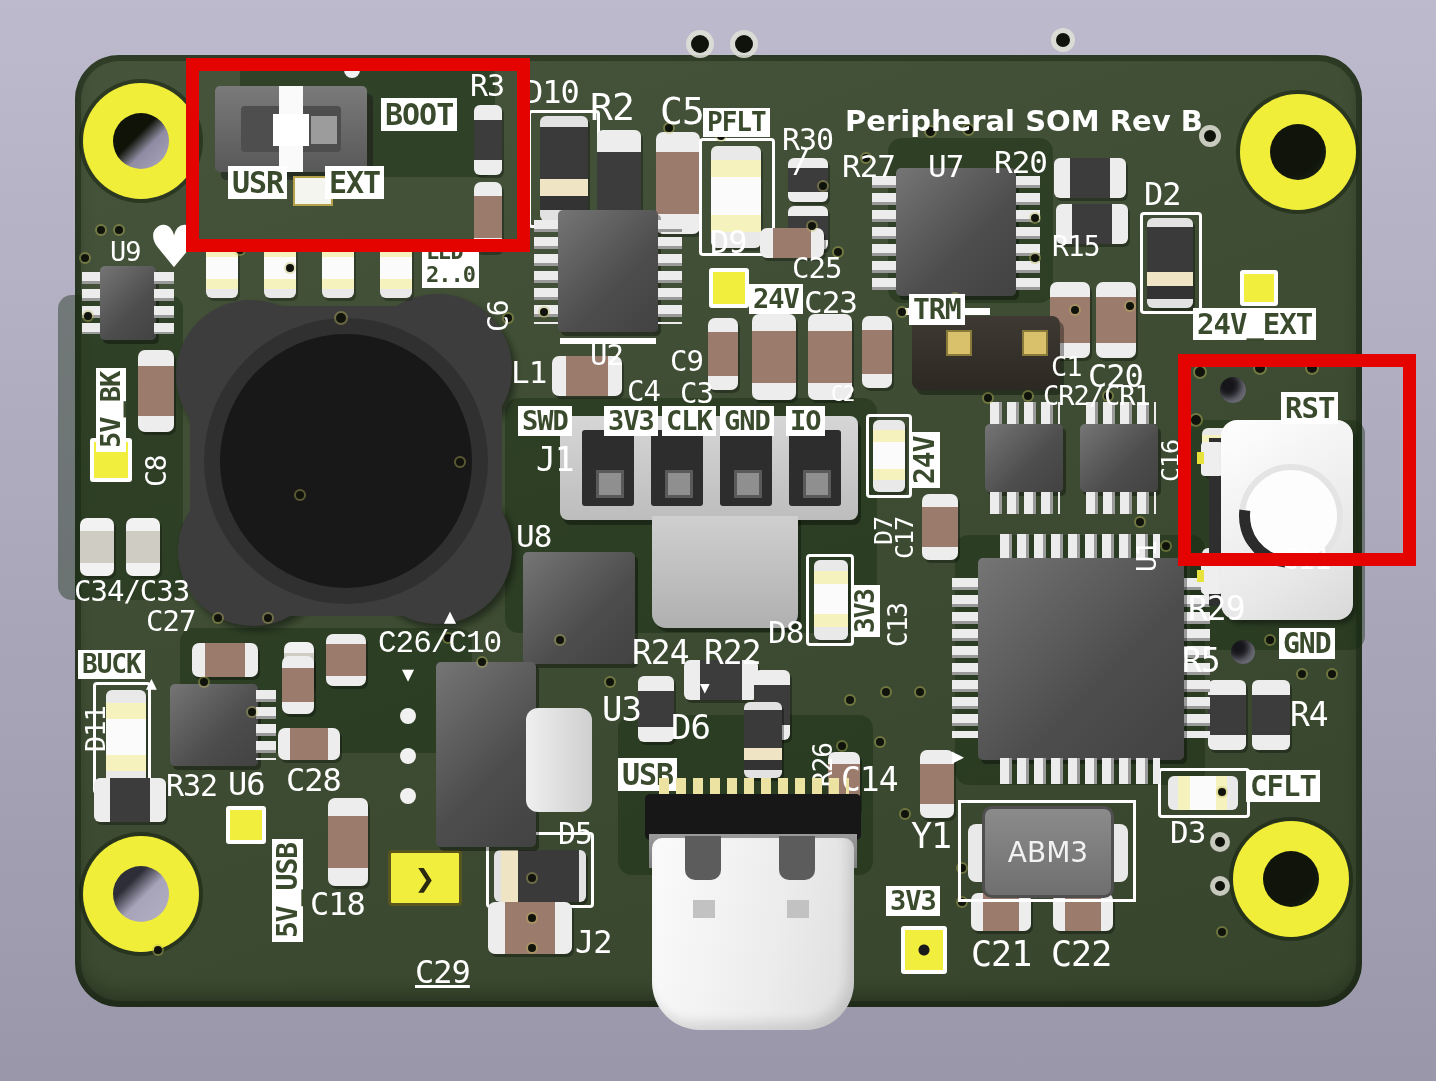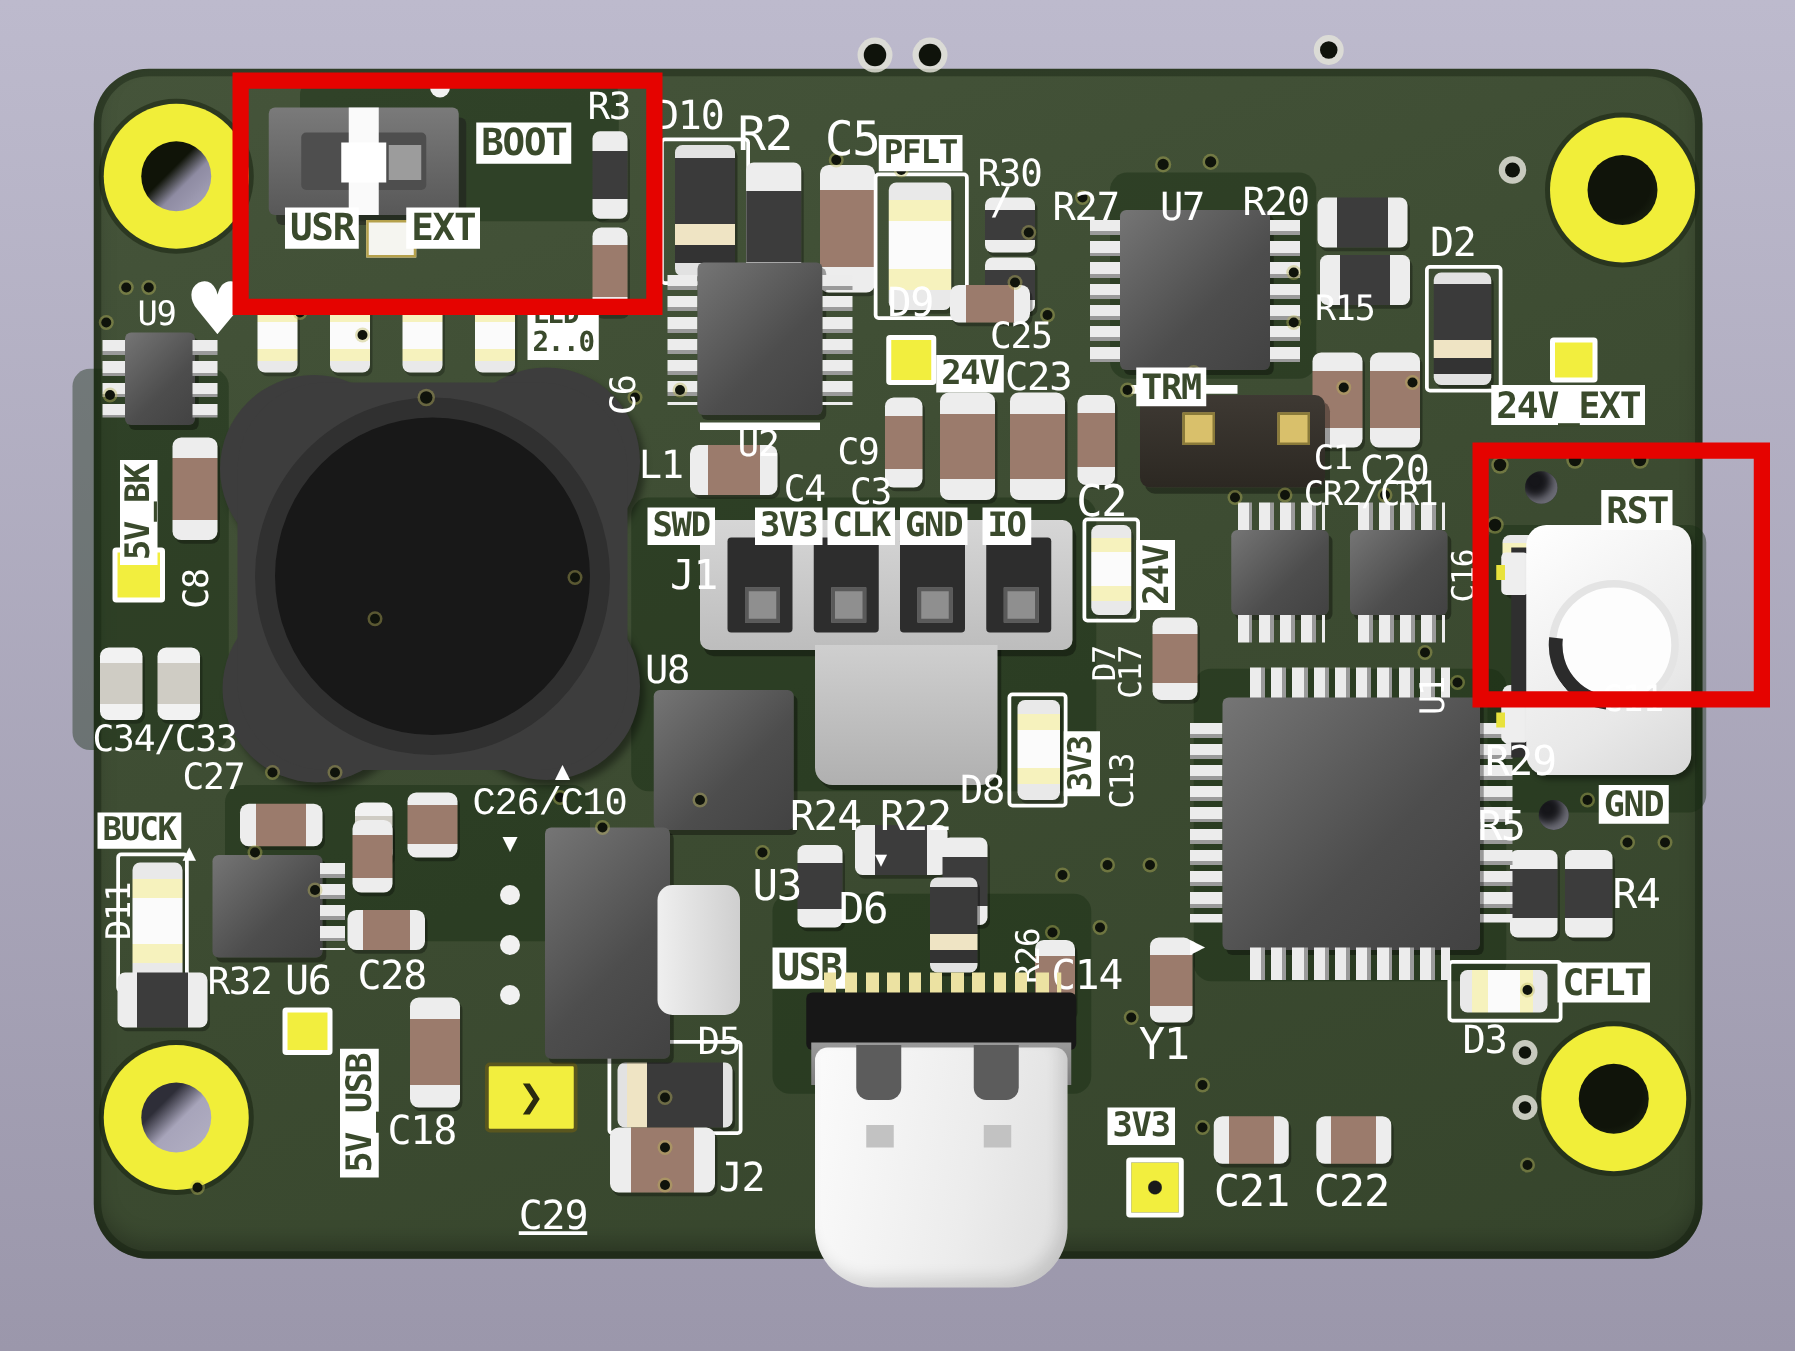--- a/index.html
+++ b/index.html
@@ -186,32 +186,41 @@
       </div>
     <div class="swd-pinhole" style="left:160px">
         <div class="swd-pinsq"></div>
       </div>
     <div class="swd-pinhole" style="left:229px">
         <div class="swd-pinsq"></div>
       </div>
     <div class="swd-latch"></div>
   </div>
 
+  <div id="crystal">
+    <div class="xt-outline"></div>
+    <div class="xt-pad" id="xt-pl"></div>
+    <div class="xt-pad" id="xt-pr"></div>
+    <div class="xt-body">
+        <span>ABM3</span>
+      </div>
+  </div>
 
   <div id="usb">
     <div class="usb-pins"></div>
     <div class="usb-back"></div>
     <div class="usb-collar"></div>
     <div class="usb-shell"></div>
     <div class="usb-clip" id="usb-c1"></div>
     <div class="usb-clip" id="usb-c2"></div>
     <div class="usb-sq" id="usb-s1"></div>
     <div class="usb-sq" id="usb-s2"></div>
   </div>
 
+  <div class="title-line" id="title2">Peripheral SOM Rev B</div>
   <span id="heart">♥</span>
 
   <div class="redbox" id="box-boot"></div>
   <div class="redbox" id="box-rst"></div>
 <div class="cmp zone" style="left: 505px; top: 398px; width: 372px; height: 235px;"></div>
     <div class="cmp zone" style="left: 180px; top: 628px; width: 292px; height: 125px;"></div>
     <div class="cmp zone" style="left: 955px; top: 535px; width: 250px; height: 250px;"></div>
     <div class="cmp zone" style="left: 618px; top: 715px; width: 255px; height: 160px;"></div>
     <div class="cmp zone" style="left: 58px; top: 295px; width: 125px; height: 305px;"></div>
     <div class="cmp zone" style="left: 888px; top: 138px; width: 165px; height: 165px;"></div>
@@ -369,21 +378,21 @@
     <div class="lbl" style="left: 841px; top: 763px; font-size: 33px;">C14</div>
     <div class="lbl" style="left: 911px; top: 818px; font-size: 35px;">Y1</div>
     <div class="lbl boxed" style="left: 886px; top: 886px; font-size: 27px;">3V3</div>
     <div class="lbl" style="left: 971px; top: 936px; font-size: 35px;">C21</div>
     <div class="lbl" style="left: 1051px; top: 936px; font-size: 35px;">C22</div>
     <div class="lbl" style="left: 590px; top: 340px; font-size: 29px;">U2</div>
     <div class="lbl" style="left: 511px; top: 356px; font-size: 31px;">L1</div>
     <div class="lbl" style="left: 627px; top: 376px; font-size: 29px;">C4</div>
     <div class="lbl" style="left: 680px; top: 378px; font-size: 29px;">C3</div>
     <div class="lbl" style="left: 670px; top: 346px; font-size: 29px;">C9</div>
-    <div class="lbl" style="left: 861px; top: 384px; font-size: 35px; text-align: center;">C2</div>
+    <div class="lbl" style="left: 831px; top: 384px; font-size: 21px; text-align: center;">C2</div>
     <div class="lbl" style="left: 516px; top: 520px; font-size: 31px;">U8</div>
     <div class="lbl" style="left: 632px; top: 636px; font-size: 33px;">R24</div>
     <div class="lbl" style="left: 704px; top: 636px; font-size: 33px;">R22</div>
     <div class="lbl" style="left: 768px; top: 616px; font-size: 31px;">D8</div>
     <div class="lbl boxed" style="left: 518px; top: 406px; font-size: 27px;">SWD</div>
     <div class="lbl boxed" style="left: 604px; top: 406px; font-size: 27px;">3V3</div>
     <div class="lbl boxed" style="left: 662px; top: 406px; font-size: 27px;">CLK</div>
     <div class="lbl boxed" style="left: 720px; top: 406px; font-size: 27px;">GND</div>
     <div class="lbl boxed" style="left: 786px; top: 406px; font-size: 27px;">IO</div>
     <div class="lbl" style="left: 536px; top: 443px; font-size: 33px;">J1</div>

